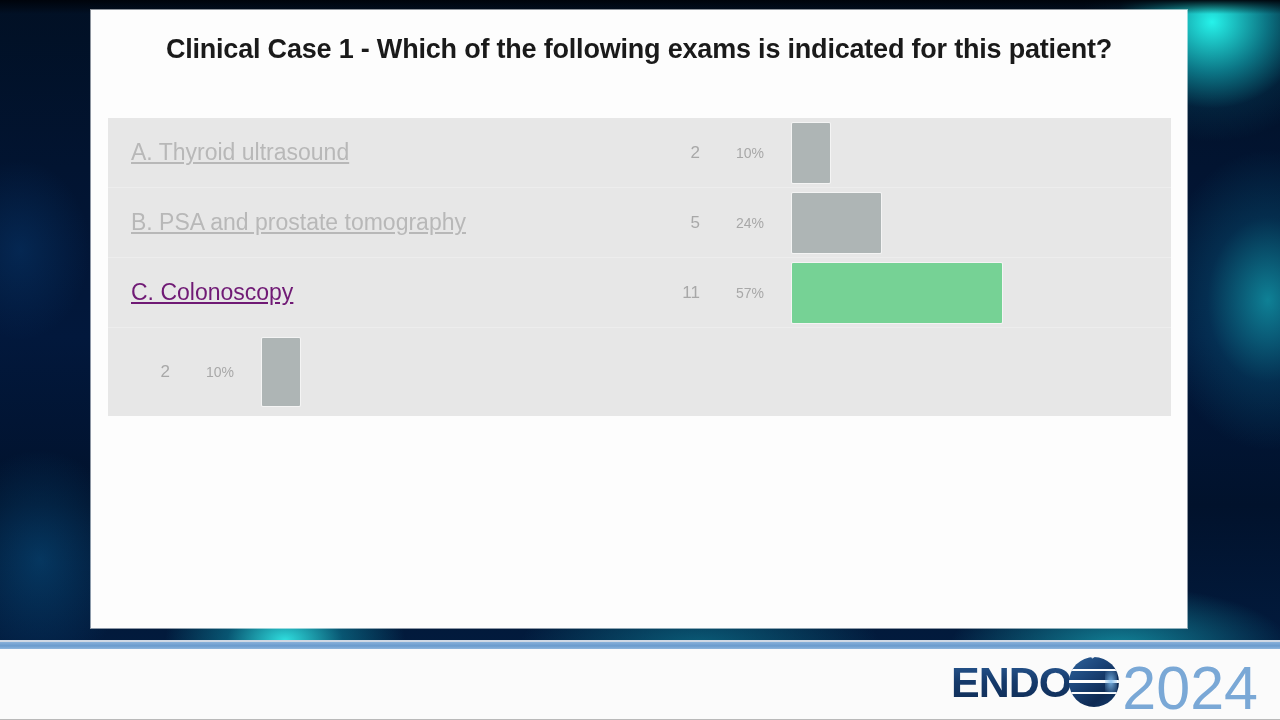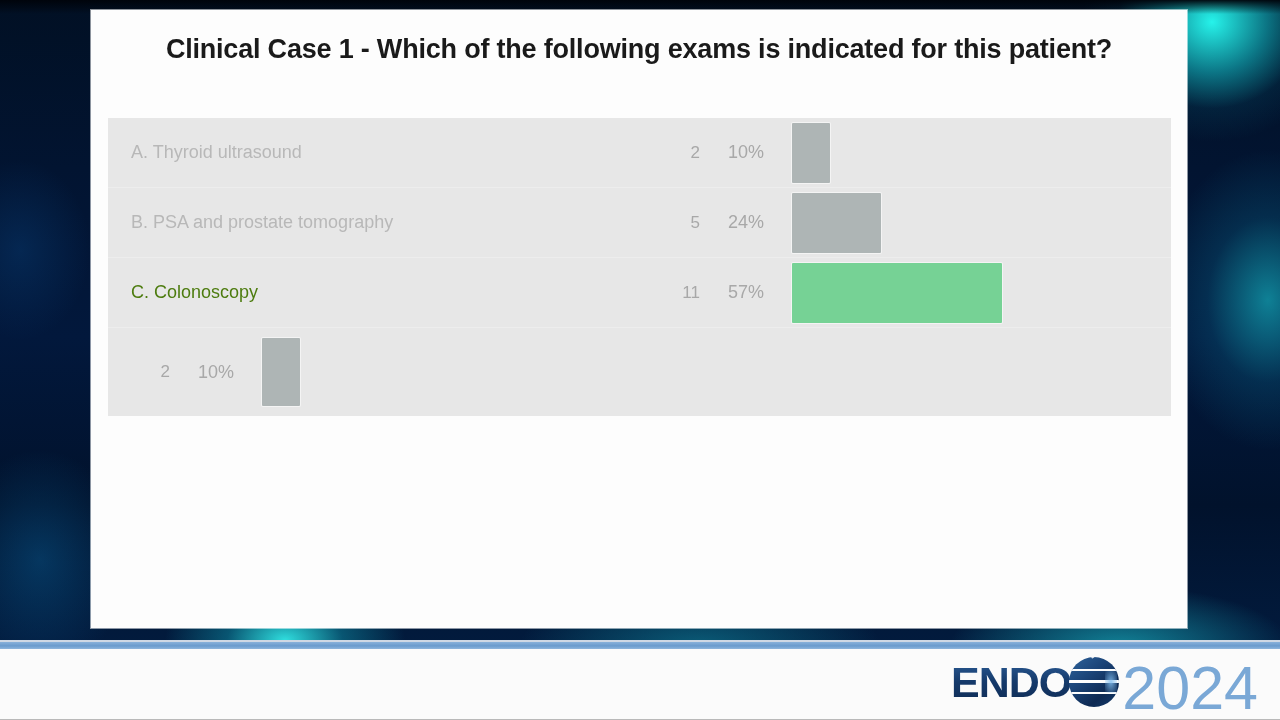--- a/index.html
+++ b/index.html
@@ -79,39 +79,40 @@
     align-items: center;
     min-height: 70px;
     border-bottom: 1px solid #ededed;
   }
   .poll-row:last-child { border-bottom: none; }
   .poll-row.tall { min-height: 88px; }
 
   .opt-label {
     flex: 0 0 530px;
     padding: 10px 14px 10px 23px;
-    font-size: 18px;
+    font-size: 23px;
     line-height: 1.42;
     color: #b8b8b8;
     font-weight: normal;
-  }
-  .opt-label.winner { color: #4d7c0f; }
+    text-decoration: underline;
+  }
+  .opt-label.winner { color: #701a75; }
 
   .opt-count {
     flex: 0 0 62px;
     text-align: right;
     font-size: 17px;
     color: #a8a8a8;
   }
 
   .opt-pct {
     flex: 0 0 92px;
     text-align: right;
     padding-right: 28px;
-    font-size: 18px;
+    font-size: 14px;
     color: #a8a8a8;
   }
 
   .bar-track {
     flex: 1 1 auto;
     position: relative;
     height: 60px;
     display: flex;
     align-items: center;
   }

